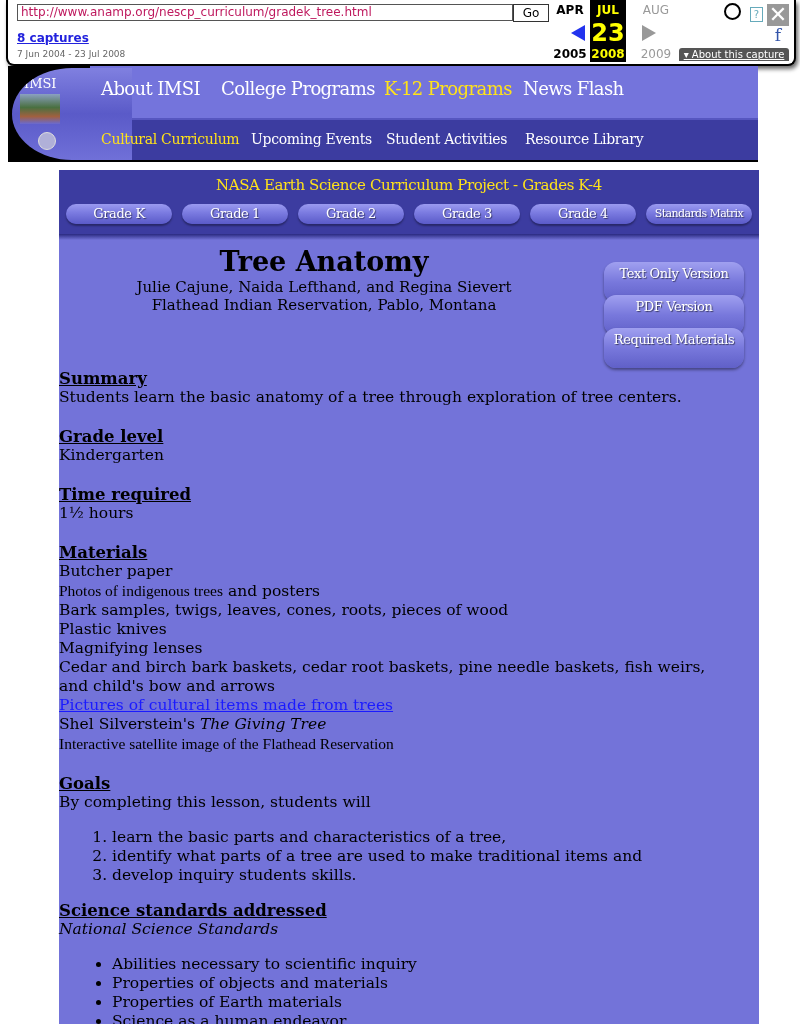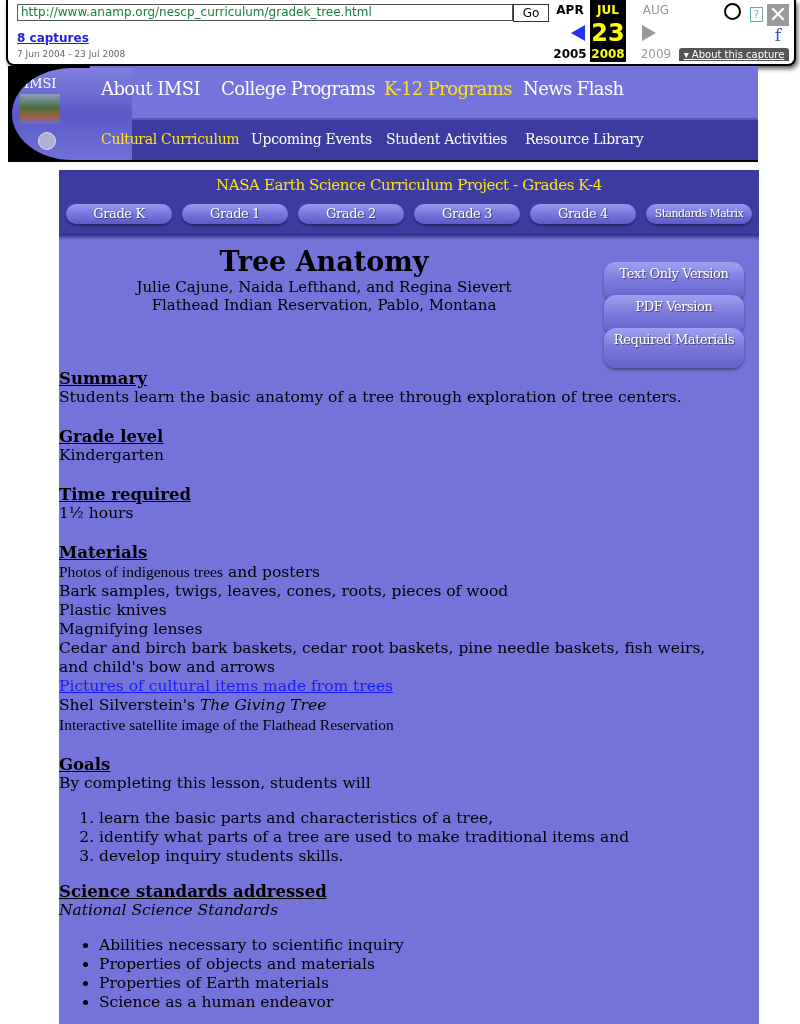--- a/index.html
+++ b/index.html
@@ -14,21 +14,21 @@
     position: absolute; left: 6px; top: 0; width: 786px; height: 64px;
     background: #fff;
     border: 2px solid #000; border-top: none;
     border-radius: 0 0 8px 8px;
     box-shadow: 2px 3px 4px rgba(0,0,0,0.6);
     font-family: "DejaVu Sans", sans-serif;
   }
   #wb-url {
     position: absolute; left: 9px; top: 4px; width: 488px; height: 15px;
     border: 1px solid #555; font-size: 12px; padding: 0 3px;
-    font-family: "DejaVu Sans", sans-serif; color: #15803d; line-height: 15px;
+    font-family: "DejaVu Sans", sans-serif; color: #be185d; line-height: 15px;
     box-sizing: content-box;
   }
   #wb-go {
     position: absolute; left: 505px; top: 4px; width: 34px; height: 16px;
     border: 1px solid #333; background: #fff; font-size: 12px;
     text-align: center; line-height: 16px; color: #000;
   }
   #wb-captures {
     position: absolute; left: 9px; top: 31px; font-size: 12px; font-weight: bold;
     color: #2222dd; text-decoration: underline;
@@ -180,21 +180,21 @@
     font-family: "DejaVu Serif", serif; font-size: 15.5px; color: #000;
     line-height: 19px;
   }
   .sec-h {
     font-weight: bold; text-decoration: underline; display: block; font-size: 16.5px;
   }
   .line { display: block; }
   .gap { display: block; height: 20px; }
   .link { color: #000000; font-family: Liberation Serif, serif; }
   .link-u { color: #1a1aff; text-decoration: underline; }
-  ol, ul { margin: 0; padding-left: 40px; }
+  ol, ul { margin: 0; padding-left: 53px; }
   ol li, ul li { line-height: 19px; }
   .list-gap { display: block; height: 16px; }
 </style>
 </head>
 <body>
 
 <div id="wb">
   <div id="wb-url">http://www.anamp.org/nescp_curriculum/gradek_tree.html</div>
   <div id="wb-go">Go</div>
   <div id="wb-captures">8 captures</div>
@@ -272,20 +272,21 @@
 
     <span class="sec-h">Grade level</span>
     <span class="line">Kindergarten</span>
     <span class="gap"></span>
 
     <span class="sec-h">Time required</span>
     <span class="line">1½ hours</span>
     <span class="gap"></span>
 
     <span class="sec-h">Materials</span>
+    <span class="line">Butcher paper</span>
     <span class="line"><span class="link">Photos of indigenous trees</span><span> and posters</span></span>
     <span class="line">Bark samples, twigs, leaves, cones, roots, pieces of wood</span>
     <span class="line">Plastic knives</span>
     <span class="line">Magnifying lenses</span>
     <span class="line">Cedar and birch bark baskets, cedar root baskets, pine needle baskets, fish weirs,</span>
     <span class="line">and child's bow and arrows</span>
     <span class="line"><span class="link-u">Pictures of cultural items made from trees</span></span>
     <span class="line"><span>Shel Silverstein's </span><i>The Giving Tree</i></span>
     <span class="line"><span class="link">Interactive satellite image of the Flathead Reservation</span></span>
     <span class="gap"></span>

